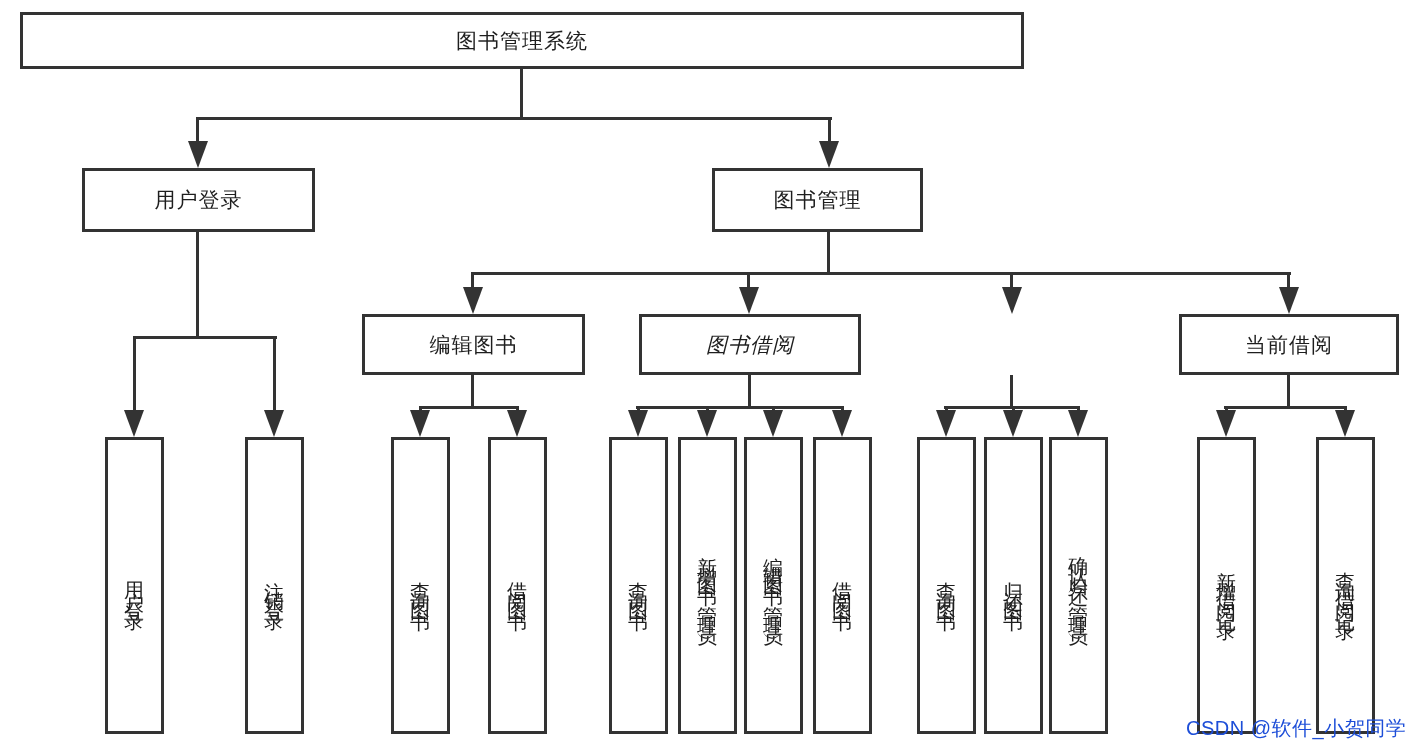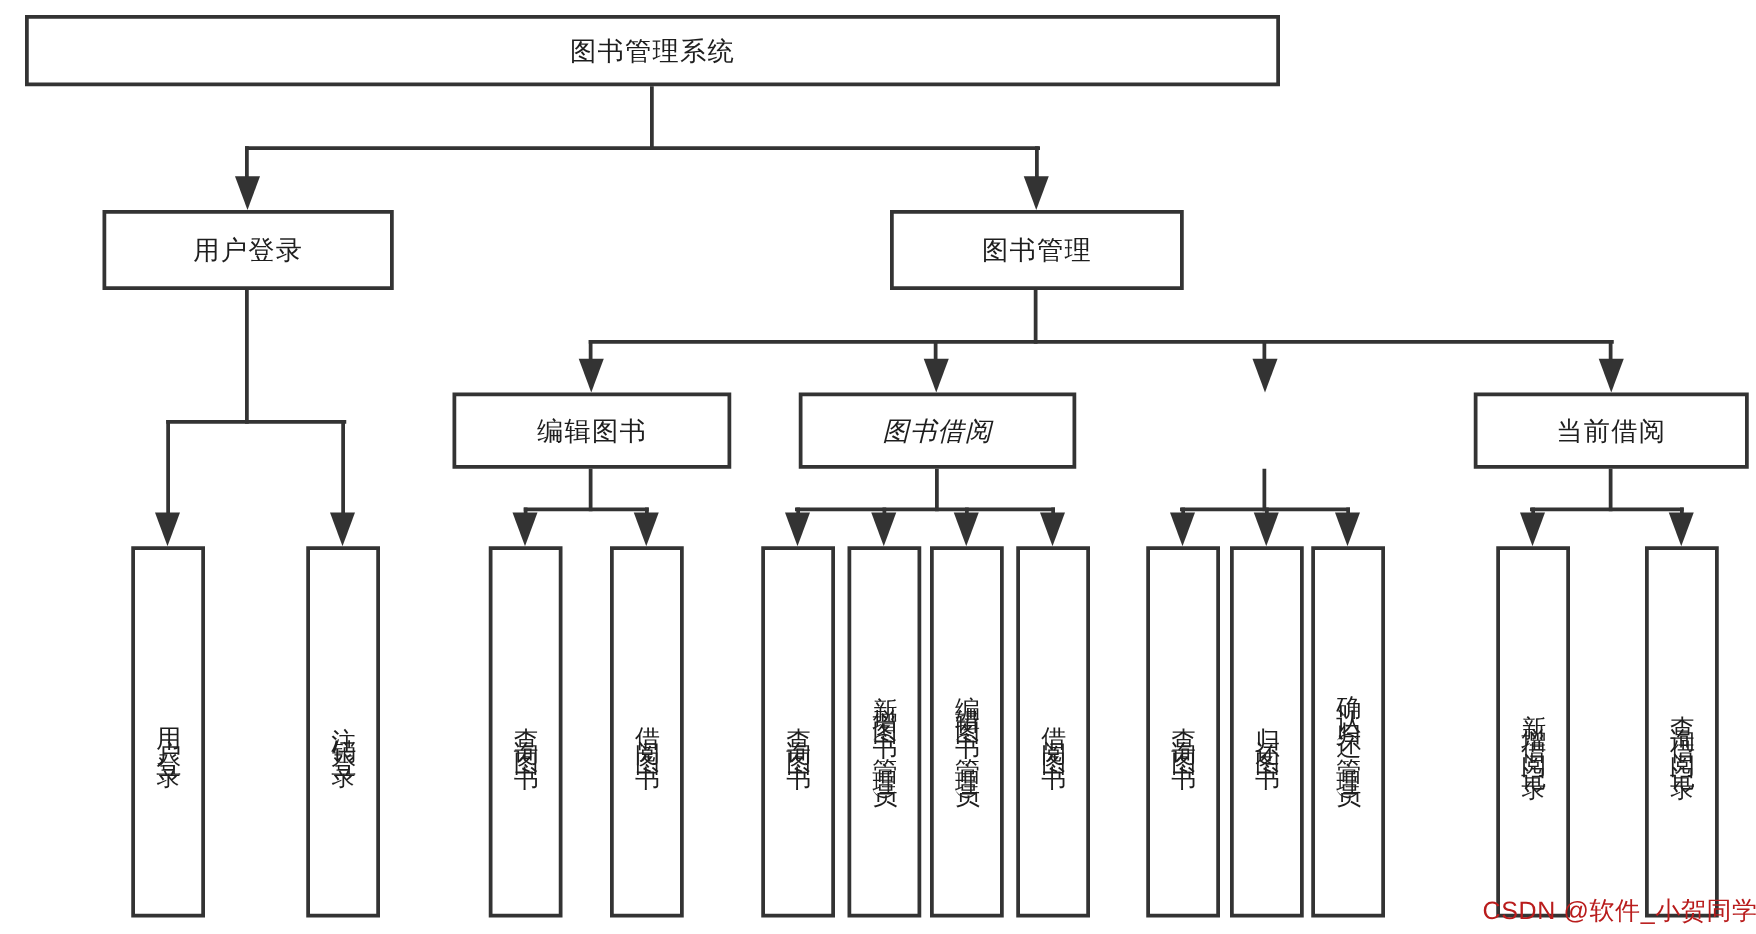--- a/index.html
+++ b/index.html
@@ -44,21 +44,21 @@
     height: 0;
     border-left: 10px solid transparent;
     border-right: 10px solid transparent;
     border-top: 27px solid #333333;
   }
   .watermark {
     position: absolute;
     left: 1186px;
     top: 715px;
     font-size: 20px;
-    color: #b91c1c;
+    color: #1d4ed8;
     letter-spacing: 0.5px;
     white-space: nowrap;
     z-index: 5;
   }
 </style>
 </head>
 <body>
 
 <div id="stage">
 
@@ -69,21 +69,21 @@
   <div class="vline" style="left:520px; top:69px; width:3px; height:49px;"></div>
   <div class="hline" style="left:196px; top:117px; width:636px; height:3px;"></div>
   <div class="vline" style="left:196px; top:117px; width:3px; height:38px;"></div>
   <div class="arrow" style="left:188px; top:141px;"></div>
   <div class="vline" style="left:828px; top:117px; width:3px; height:38px;"></div>
   <div class="arrow" style="left:819px; top:141px;"></div>
 
   <div class="box" style="left:82px; top:168px; width:233px; height:64px;">
     <span class="hlabel">用户登录</span>
   </div>
-  <div class="box" style="left:712px; top:168px; width:235px; height:64px;justify-content:center;">
+  <div class="box" style="left:712px; top:168px; width:211px; height:64px;justify-content:center;">
     <span class="hlabel">图书管理</span>
   </div>
 
   <div class="vline" style="left:196px; top:232px; width:3px; height:107px;"></div>
   <div class="hline" style="left:133px; top:336px; width:144px; height:3px;"></div>
   <div class="vline" style="left:133px; top:336px; width:3px; height:80px;"></div>
   <div class="arrow" style="left:124px; top:410px;"></div>
   <div class="vline" style="left:273px; top:336px; width:3px; height:80px;"></div>
   <div class="arrow" style="left:264px; top:410px;"></div>
 

